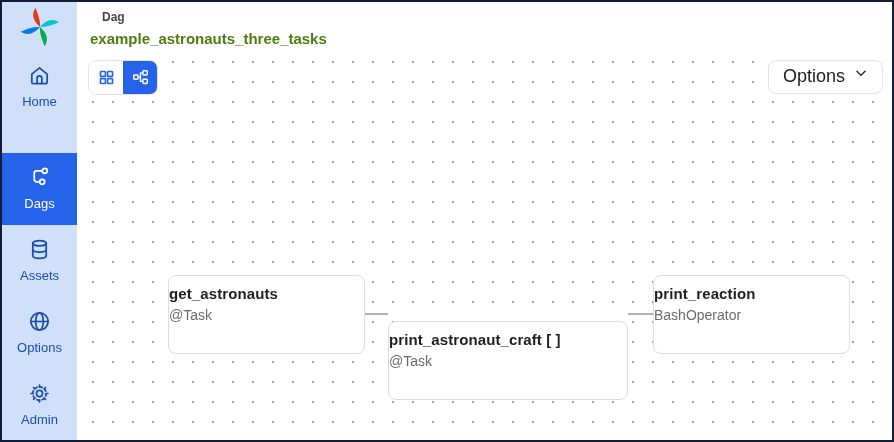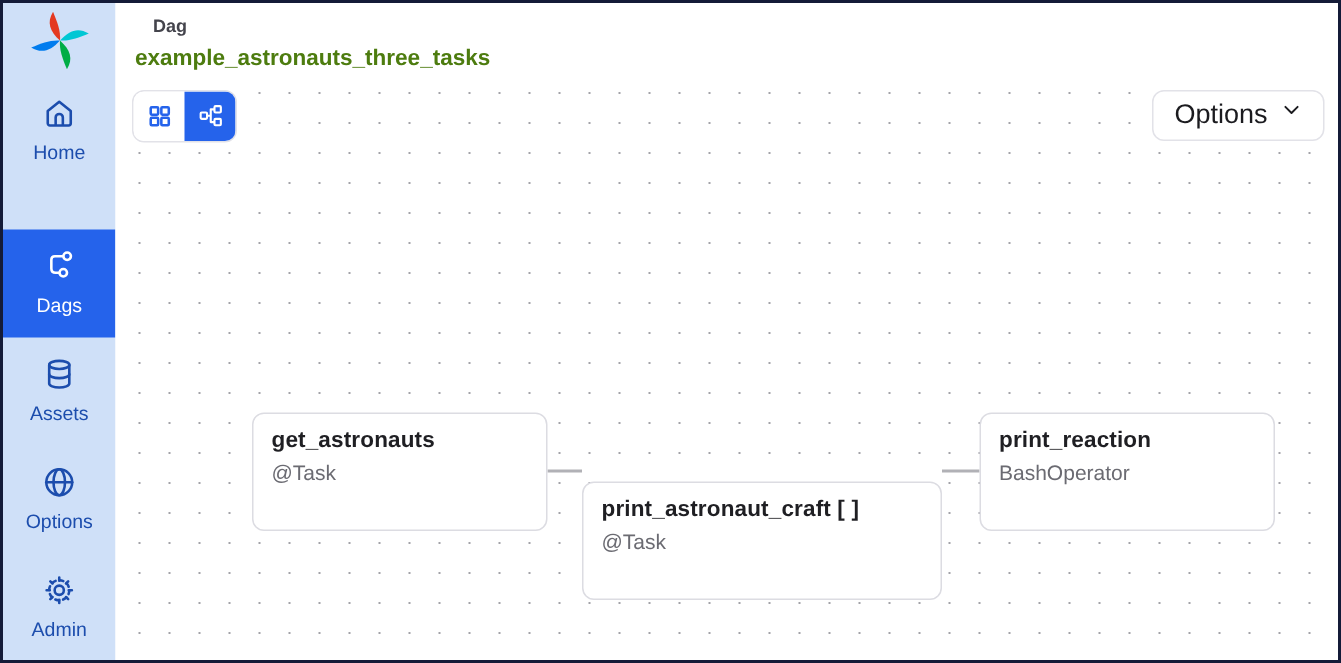--- a/index.html
+++ b/index.html
@@ -81,21 +81,21 @@
     cursor: pointer;
   }
 
   
   .node {
     position: absolute;
     height: 79px;
     background: #ffffff;
     border: 1.5px solid #dcdce2;
     border-radius: 8px;
-    padding: 9px 12px;
+    padding: 9px 0;
     z-index: 2;
   }
   .node-title { font-size: 15px; font-weight: bold; color: #1f1f23; letter-spacing: 0.1px; }
   .node-subtitle { font-size: 14px; color: #6b6b72; margin-top: 5px; }
 
   .node-1 { left: 91px;  top: 220px; width: 197px; }
   .node-2 { left: 311px; top: 220px; width: 240px; margin-top: 46px; }
   .node-3 { left: 576px; top: 220px; width: 197px; }
 
   .stack-layer {

